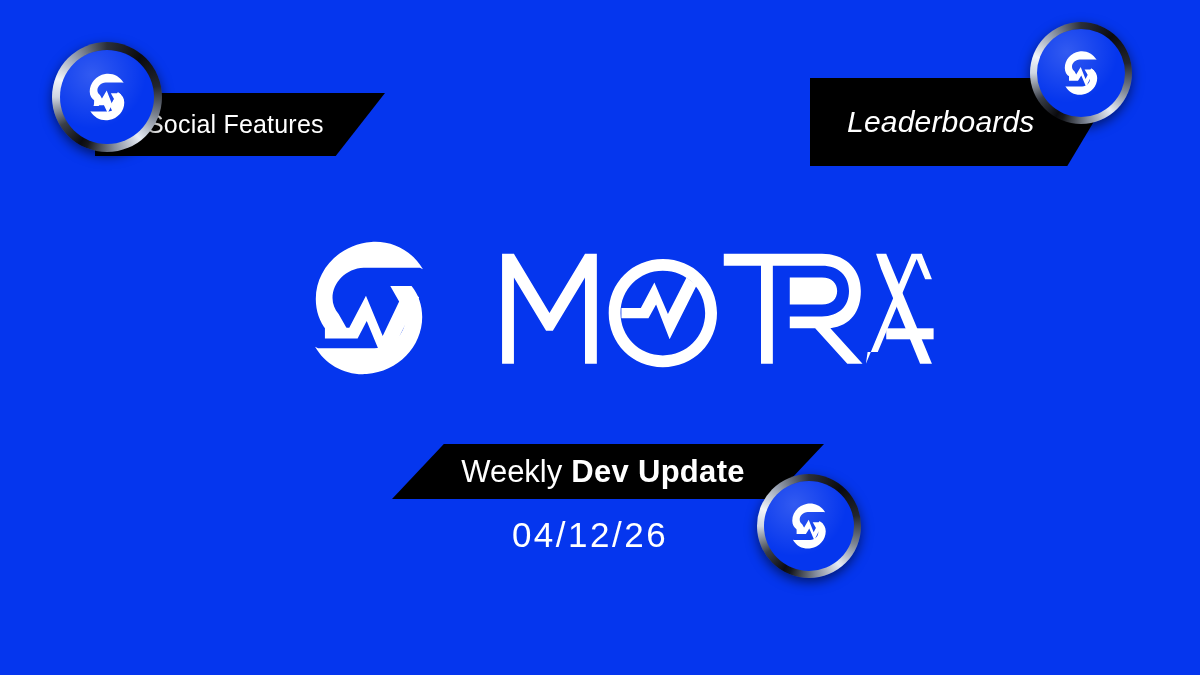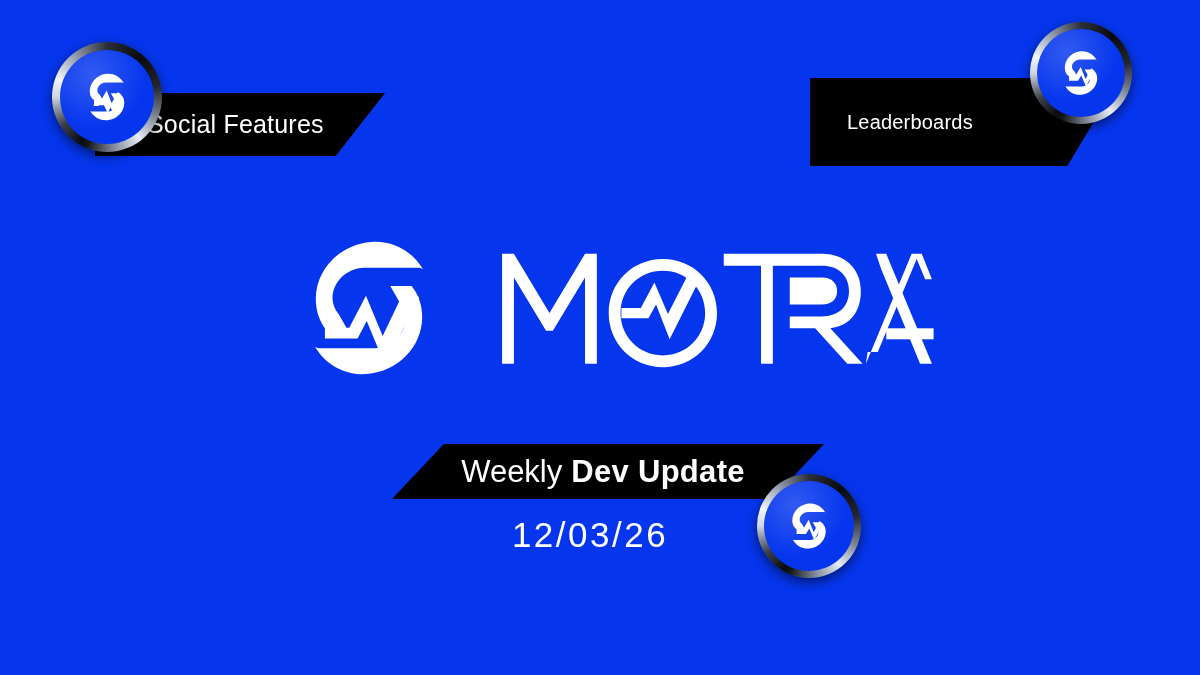--- a/index.html
+++ b/index.html
@@ -54,23 +54,24 @@
     left: 810px;
     top: 78px;
     width: 310px;
     height: 88px;
     -webkit-clip-path: polygon(0 0, 100% 0, 83% 100%, 0 100%);
     clip-path: polygon(0 0, 100% 0, 83% 100%, 0 100%);
     padding-left: 37px;
     box-sizing: border-box;
   }
   #banner-leaderboards .banner-text {
-    font-size: 20px;
+    font-size: 30px;
     font-weight: 400;
     letter-spacing: 0.2px;
+    font-style: italic;
   }
 
   #banner-weekly {
     left: 392px;
     top: 444px;
     width: 432px;
     height: 55px;
     -webkit-clip-path: polygon(12% 0, 100% 0, 88% 100%, 0 100%);
     clip-path: polygon(12% 0, 100% 0, 88% 100%, 0 100%);
     justify-content: center;
@@ -265,15 +266,15 @@
   <div class="coin" id="coin-bottom">
     <div class="coin-inner">
       <svg class="coin-mark" width="62" height="62" viewBox="0 0 100 100">
         <path d="M76 28 C70 17 58 12 47 14 C33 16.5 23 28 23 41.5 C23 48 26 53 31 56 L44 56 L39 47 C36.5 45 35 42.8 35 39.5 C35 33.5 40.5 28 48 27.5 L74 27.5 Z" fill="#ffffff"></path>
         <path d="M24 72 C30 83 42 88 53 86 C67 83.5 77 72 77 58.5 C77 52 74 47 69 44 L56 44 L61 53 C63.5 55 65 57.2 65 60.5 C65 66.5 59.5 72 52 72.5 L26 72.5 Z" fill="#ffffff"></path>
         <path d="M30 53.5 L41.5 53.5 L49.5 40 L57.5 60 L67 42 L72 46 L58.5 73 L50.5 54 L45 63 L30 63 Z" fill="#ffffff"></path>
       </svg>
     </div>
   </div>
 
-  <div id="date-text">12/03/26</div>
+  <div id="date-text">04/12/26</div>
 
 </div>
 
 </body></html>

